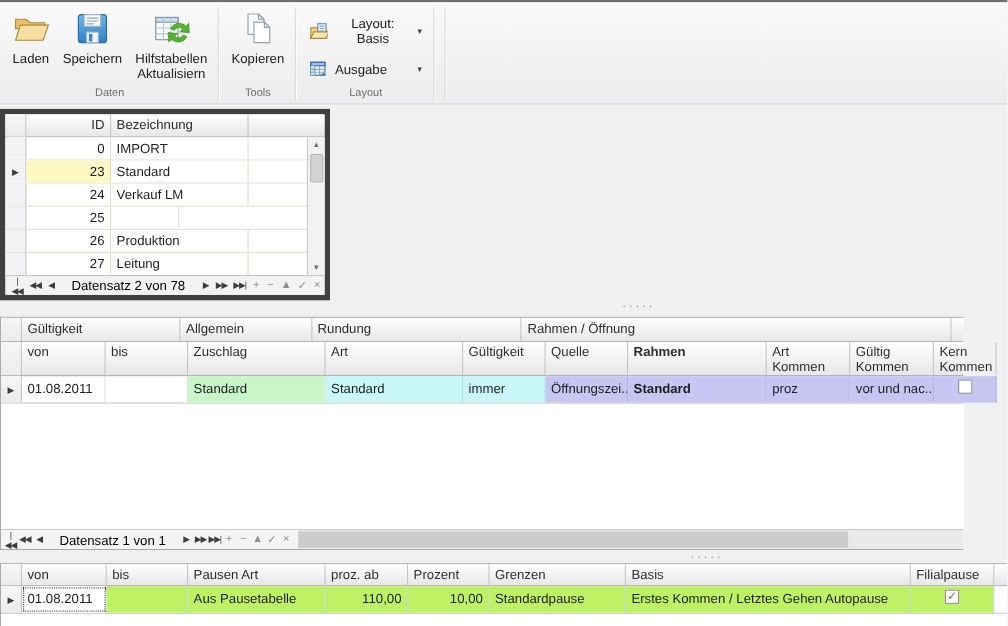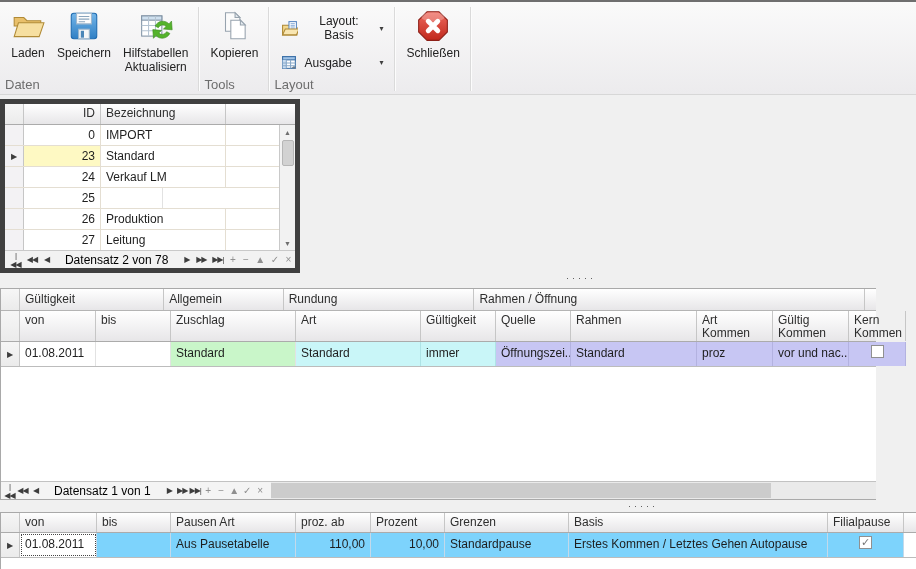--- a/index.html
+++ b/index.html
@@ -11,21 +11,21 @@
     -webkit-font-smoothing:antialiased;
   }
 
   
   .ribbon{position:absolute; left:0; top:0; width:916px; height:93px;
     background:linear-gradient(#fafafa,#ecebed);
     border-bottom:1px solid #d7d7d7; display:flex; align-items:stretch;
     padding:2px 2px 0 2px; box-sizing:border-box;}
   .rgroup{display:flex; flex-direction:column; padding:1px 3px;}
   .btnrow{display:flex; flex:1; align-items:flex-start;}
-  .glabel{text-align:left; color:#6d6d6d; font-size:13px; height:15px; line-height:14px;}
+  .glabel{text-align:center; color:#6d6d6d; font-size:10px; height:15px; line-height:14px;}
   .rsep{width:0; border-left:1px solid #dadada; border-right:1px solid #fcfcfc; margin:3px 1px;}
   .bigbtn{display:flex; flex-direction:column; align-items:center; justify-content:flex-start;
     padding:4px 6px 2px 6px; min-width:46px; border-radius:3px; background:transparent;
     border:none; color:#222; font-family:inherit; font-size:12px; line-height:14px;
     text-align:center; cursor:default;}
   .bigbtn svg{width:34px; height:34px; margin-bottom:3px;}
   .smallcol{display:flex; flex-direction:column; gap:10px; padding:8px 4px 0 4px;}
   .smallbtn{display:flex; align-items:center; gap:6px; width:108px; padding:1px 3px;
     background:transparent; border:none; font-family:inherit; font-size:12px; color:#222; cursor:default;}
   .smallbtn svg{width:17px; height:17px; flex:none;}
@@ -87,38 +87,38 @@
     background:#fff; border:1px solid #a9a9a9; border-right:none; box-sizing:border-box;
     display:flex; flex-direction:column;}
   .bandrow{display:flex; height:21px; flex:none; border-bottom:1px solid #b4b4b4;}
   .bandrow .hcell{line-height:16px;}
   .g2hdr{display:flex; height:30px; flex:none; border-bottom:1px solid #ababab;}
   .g2hdr .hcell{white-space:normal; line-height:13px; padding-top:3px;}
   .g2row{display:flex; height:24px; flex:none; border-bottom:1px solid #bcbcbc;}
   .g2row .cell{line-height:17px;}
   .b1{width:151px;} .b2{width:125px;} .b3{width:200px;} .b4{width:410px;} .bfill{width:11px; border-right:none;}
   .w76{width:76px; flex:none;} .w75{width:75px; flex:none;} .w125{width:125px; flex:none;}
-  .w126{width:126px; flex:none;} .w57{width:57px; flex:none;} .wfill11{width:11px; flex:none; border-right:none;}
+  .w126{width:126px; flex:none;font-weight:bold;} .w57{width:57px; flex:none;} .wfill11{width:11px; flex:none; border-right:none;}
   .green{background:#c9f6c9;} .cyan{background:#c9f6f8;} .lav{background:#c7c6f3;}
   .g2row .lav{border-right:1px solid #b3b2e0;}
   .g2row .cyan{border-right:1px solid #aee3e6;}
   .whitefill{flex:1; background:#fff;}
   .g2navrow{height:17px; flex:none; display:flex; border-top:1px solid #c2c2c2;}
   .g2navrow .navbar{border-top:none; width:270px; flex:none; background:#f4f4f4;}
   .hscroll{flex:1; position:relative; background:#eaeaea;}
   .hthumb{position:absolute; left:0; top:1px; bottom:1px; width:500px; background:#cccccc;}
 
   
   .grid3{position:absolute; left:0; top:510px; width:916px; height:59px;
     background:#fff; border-top:1px solid #a9a9a9; border-left:1px solid #a9a9a9;
     box-sizing:border-box; display:flex; flex-direction:column;}
   .g3hdr{display:flex; height:19px; flex:none; border-bottom:1px solid #ababab;}
   .g3hdr .hcell{line-height:14px;}
   .g3row{display:flex; height:24px; flex:none; border-bottom:1px solid #bcbcbc;}
-  .g3row .cell{line-height:17px; background:#7dd3fc; border-right:1px solid #c3d9ea;}
+  .g3row .cell{line-height:17px; background:#bef264; border-right:1px solid #c3d9ea;}
   .w77{width:77px; flex:none;} .w74{width:74px; flex:none;} .w124{width:124px; flex:none;}
   .w259{width:259px; flex:none;} .wfill13{width:13px; flex:none; border-right:none;}
   .focuscell{background:#fff !important; outline:1px dotted #444; outline-offset:-2px;}
   .g3row .wfill13{background:#fff;}
 </style>
 </head>
 <body>
 
 <div class="app">
 
@@ -208,36 +208,20 @@
             <span class="arrow">▾</span>
           </button>
         </div>
       </div>
       <div class="glabel">Layout</div>
     </div>
 
     <div class="rsep"></div>
 
     <div class="rgroup">
-      <div class="btnrow">
-        <button class="bigbtn">
-          <svg viewBox="0 0 32 32">
-            <defs>
-                <linearGradient id="gr" x1="0" y1="0" x2="0" y2="1">
-              <stop offset="0" stop-color="#ef6a5e"></stop>
-                  <stop offset="1" stop-color="#c0281c"></stop>
-            </linearGradient>
-              </defs>
-            <polygon points="10.4,2.5 21.6,2.5 29.5,10.4 29.5,21.6 21.6,29.5 10.4,29.5 2.5,21.6 2.5,10.4" fill="url(#gr)" stroke="#8c1f17"></polygon>
-            <ellipse cx="16" cy="7.5" rx="11" ry="4.5" fill="#ffffff" opacity="0.25"></ellipse>
-            <path d="M11.5 11.5 L20.5 20.5 M20.5 11.5 L11.5 20.5" stroke="#ffffff" stroke-width="4.6" stroke-linecap="round"></path>
-          </svg>
-          <span>Schließen</span>
-        </button>
-      </div>
       <div class="glabel"></div>
     </div>
 
     <div class="rsep"></div>
   </div>
 
   <div class="grid1">
     <div class="g1header hgrad">
       <div class="indcell"></div>
       <div class="hcell c-id">ID</div>

